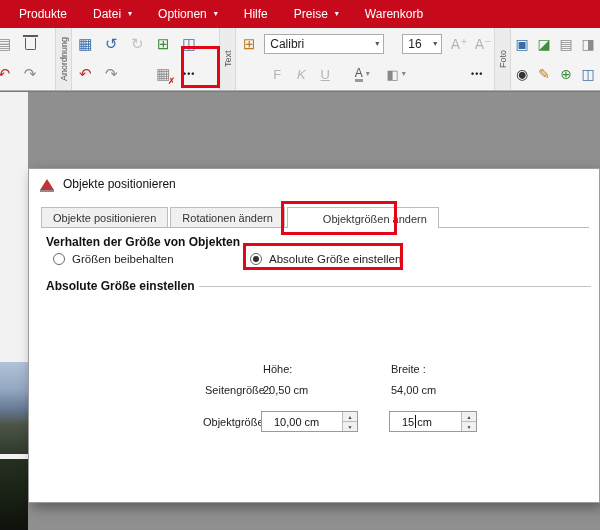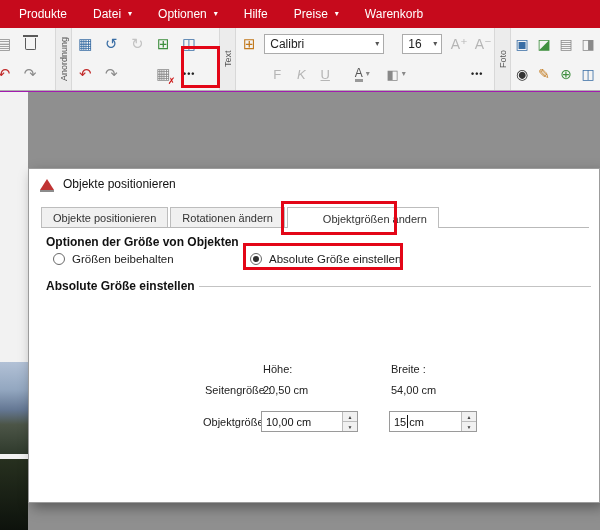--- a/index.html
+++ b/index.html
@@ -1,19 +1,19 @@
 <!DOCTYPE html>
 <html><head>
 <meta charset="utf-8">
 <style>
   * { margin:0; padding:0; box-sizing:border-box; }
   html,body { width:600px; height:530px; }
   body { font-family:"Liberation Sans","DejaVu Sans",sans-serif; background:#fff; }
 
-  .screen { position:relative; width:600px; height:530px; overflow:hidden; background:#a21caf; }
+  .screen { position:relative; width:600px; height:530px; overflow:hidden; background:#3b82f6; }
 
   
   .menubar { position:absolute; top:0; left:0; width:600px; height:28px; background:#c60a1c; display:flex; align-items:center; padding-left:6px; z-index:5; }
   .menu-item { color:#fff; font-size:12px; padding:0 13px; height:100%; display:flex; align-items:center; gap:7px; cursor:default; white-space:nowrap; }
   .menu-caret { font-size:8px; color:#fff; line-height:1; }
 
   
   .toolbar { position:absolute; top:28px; left:0; width:600px; height:63px; background:#f4f4f4; border-bottom:1px solid #b0b0b0; display:flex; z-index:4; overflow:hidden; }
   .tgroup { display:flex; flex-direction:column; justify-content:space-around; padding:1px 0; }
   .trow { display:flex; align-items:center; height:29px; }
@@ -50,21 +50,21 @@
   .tabbar { position:absolute; left:12px; right:10px; top:38px; height:21px; border-bottom:1px solid #b9b9b9; display:flex; align-items:flex-end; }
   .tab { font-size:11px; color:#333; background:#f0f0f0; border:1px solid #bdbdbd; border-bottom:none; padding:4px 11px 3px; margin-right:2px; white-space:nowrap; }
   .tab.active { background:#fff; padding-top:5px; margin-bottom:-1px; z-index:2;padding-left:35px; }
   .behavior-heading { position:absolute; left:17px; top:66px; font-size:12px; font-weight:bold; color:#111; white-space:nowrap; }
   .radio-item { position:absolute; top:84px; display:flex; align-items:center; gap:7px; font-size:11.5px; color:#222; white-space:nowrap; }
   .radio { width:12px; height:12px; border-radius:50%; border:1px solid #6a6a6a; background:#fff; display:flex; align-items:center; justify-content:center; flex:none; }
   .radio .dot { width:6px; height:6px; border-radius:50%; background:#2f2f2f; }
   .group-heading { position:absolute; left:17px; top:110px; font-size:12px; font-weight:bold; color:#111; white-space:nowrap; }
   .group-line { position:absolute; left:170px; right:8px; top:117px; border-top:1px solid #c3c3c3; }
   .f-label { position:absolute; font-size:11px; color:#222; white-space:nowrap; }
-  .spinbox { position:absolute; height:21px; background:#fff; border:1px solid #9a9a9a; display:flex; align-items:center; font-size:11px; color:#111; padding-left:4px; }
+  .spinbox { position:absolute; height:21px; background:#fff; border:1px solid #9a9a9a; display:flex; align-items:center; font-size:11px; color:#111; padding-left:12px; }
   .spin-buttons { margin-left:auto; width:15px; height:100%; display:flex; flex-direction:column; border-left:1px solid #bbb; flex:none; }
   .spin-up,.spin-down { flex:1; display:flex; align-items:center; justify-content:center; font-size:5px; color:#444; background:#f1f1f1; }
   .spin-up { border-bottom:1px solid #bbb; }
   .caret-bar { width:1px; height:13px; background:#111; margin:0 1px; flex:none; }
 
   
   .annotation { position:absolute; border:3px solid #e30617; pointer-events:none; z-index:20; background:transparent; }
   .a1 { left:181px; top:46px; width:39px; height:42px; }
   .a2 { left:281px; top:201px; width:116px; height:34px; }
   .a3 { left:243px; top:243px; width:160px; height:27px; }
@@ -201,21 +201,21 @@
       <span class="dlg-icon"></span>
       <span>Objekte positionieren</span>
     </div>
 
     <div class="tabbar">
       <div class="tab">Objekte positionieren</div>
       <div class="tab">Rotationen ändern</div>
       <div class="tab active">Objektgrößen ändern</div>
     </div>
 
-    <div class="behavior-heading">Optionen der Größe von Objekten</div>
+    <div class="behavior-heading">Verhalten der Größe von Objekten</div>
 
     <div class="radio-item" style="left:24px;">
       <span class="radio"></span>
       <span>Größen beibehalten</span>
     </div>
     <div class="radio-item" style="left:221px;">
       <span class="radio">
           <span class="dot"></span>
         </span>
       <span>Absolute Größe einstellen</span>

